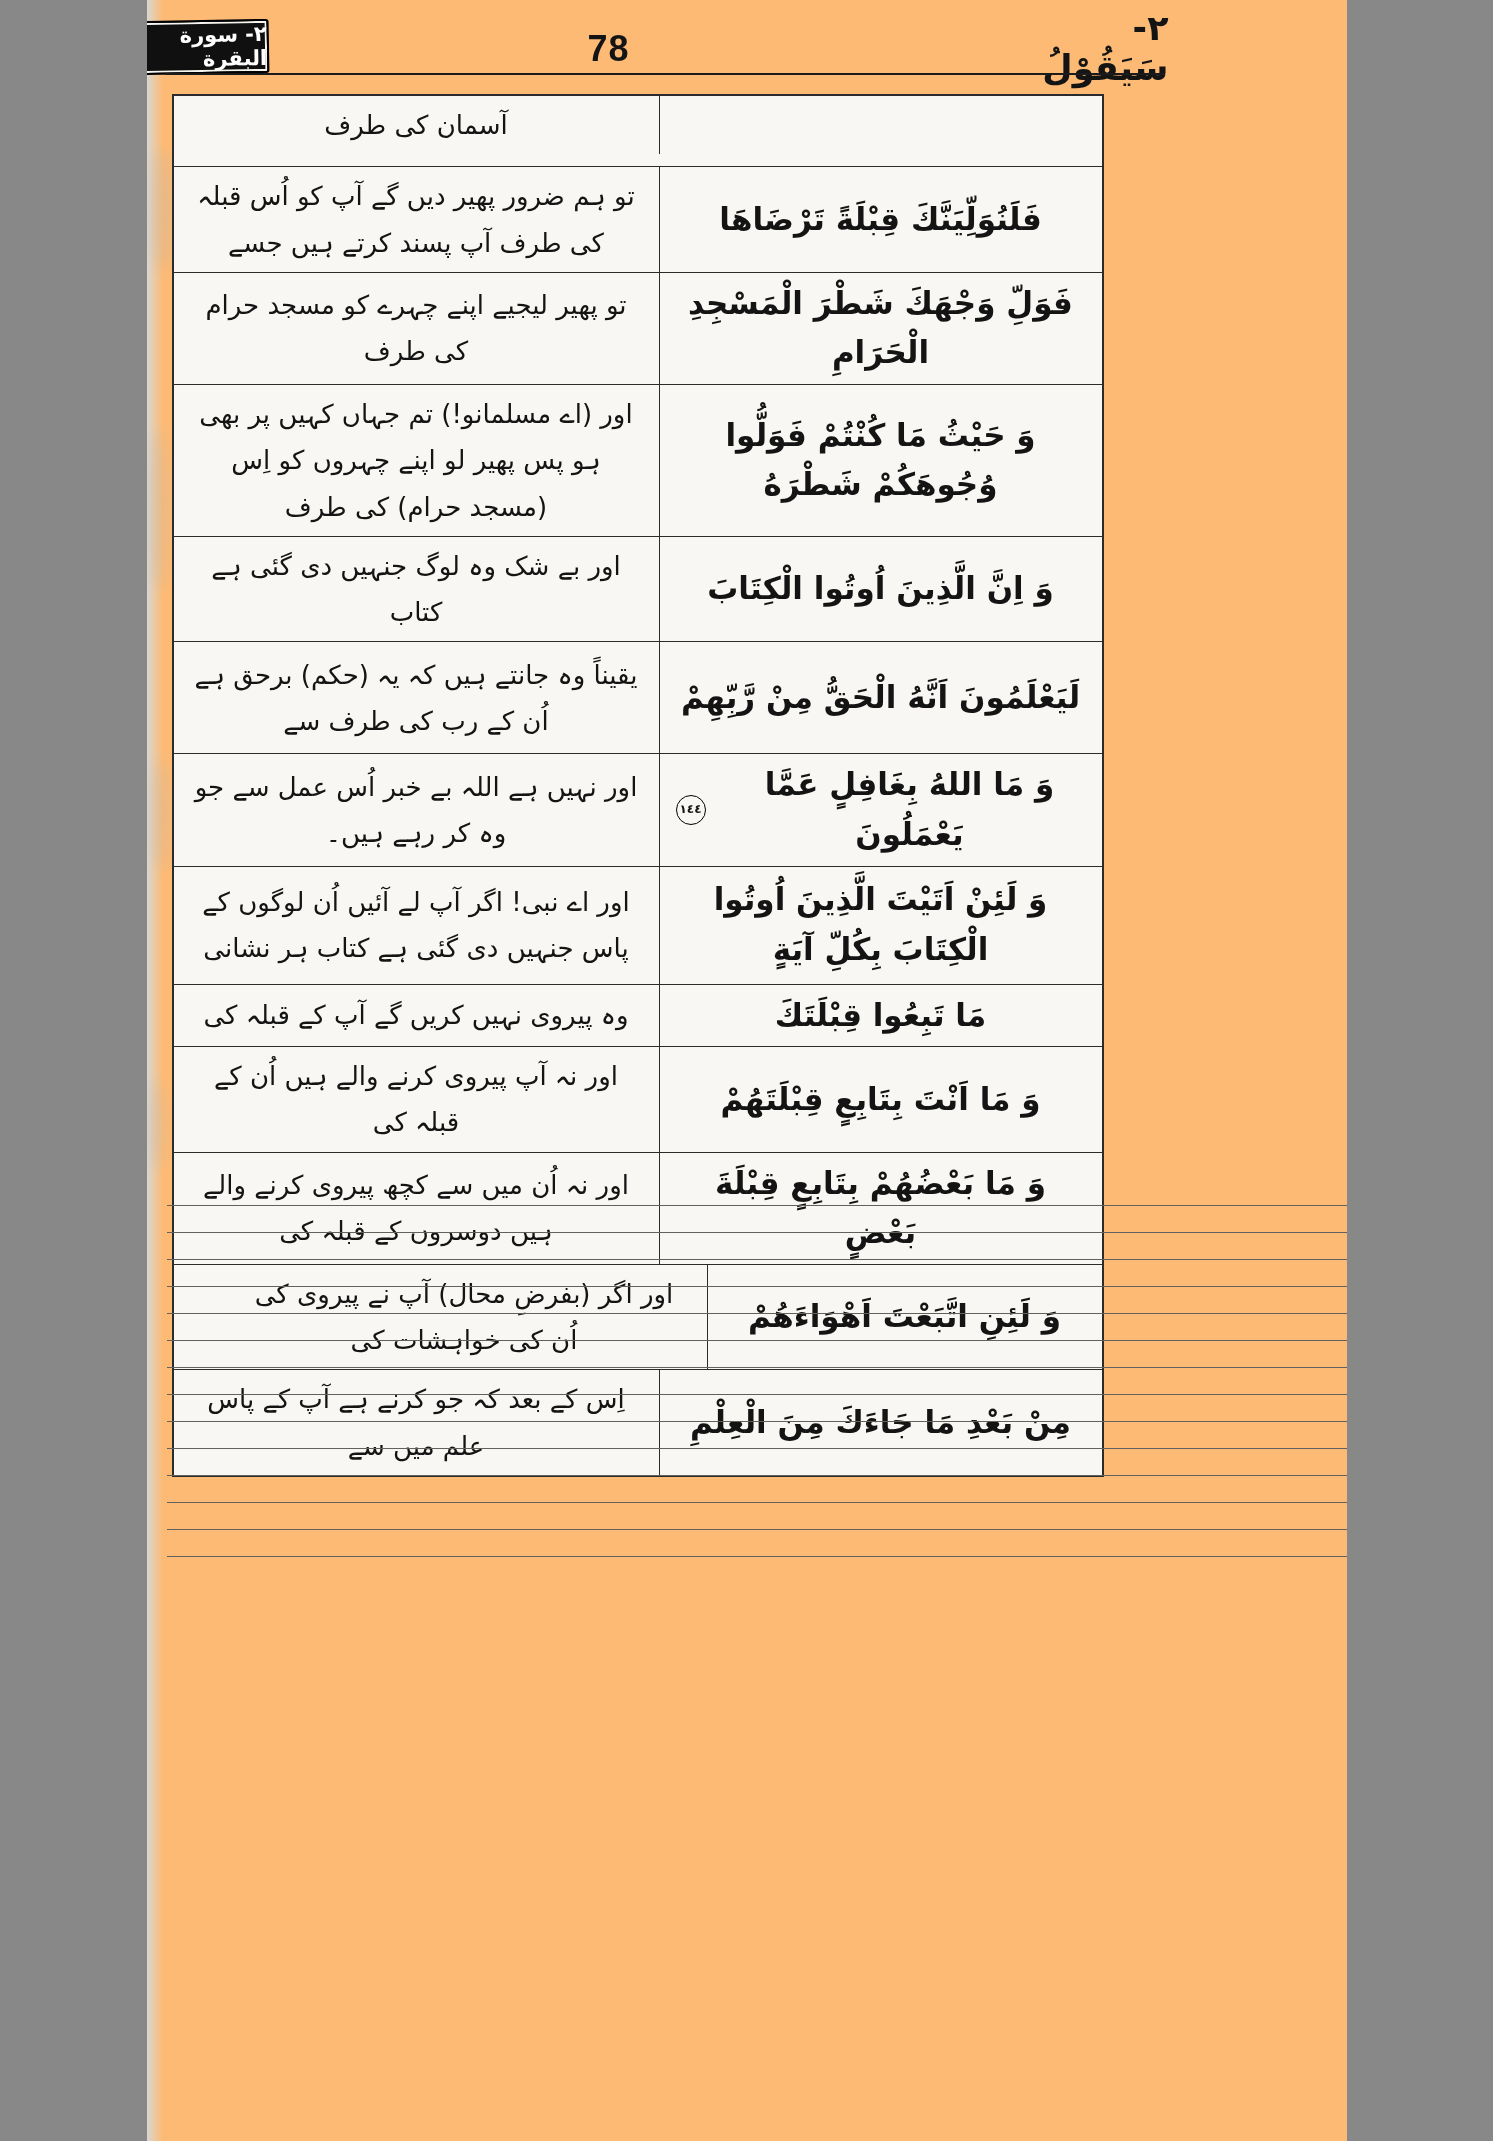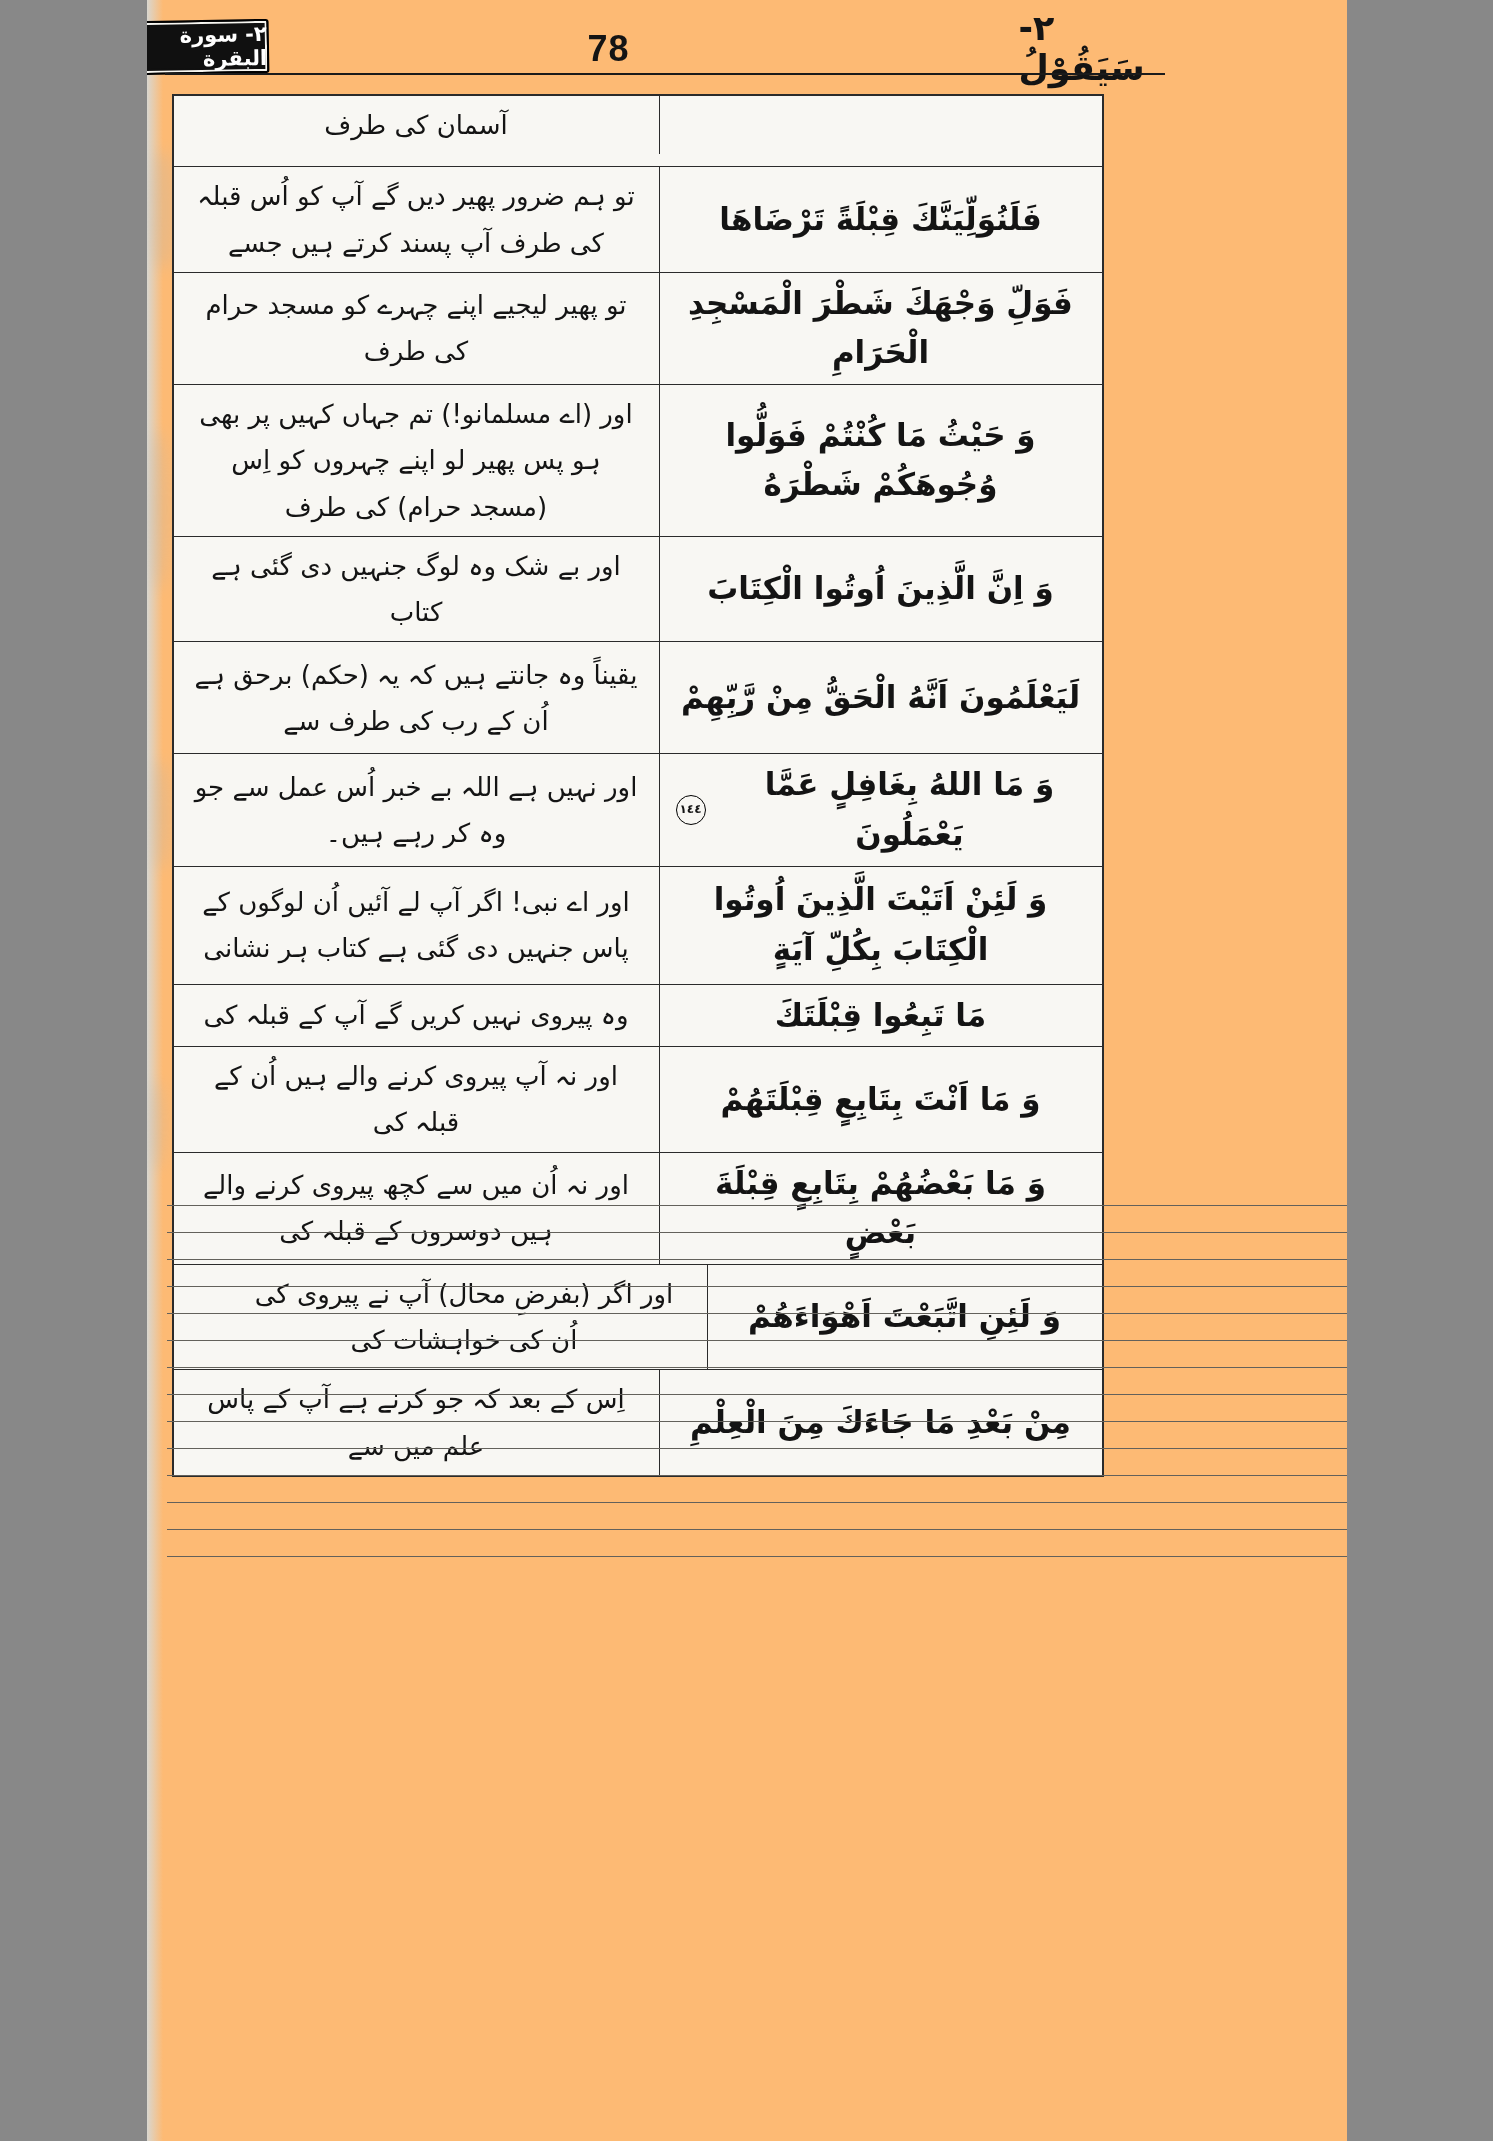--- a/index.html
+++ b/index.html
@@ -38,21 +38,21 @@
     border-radius:3px;
   }
   .page-number {
     position:absolute; top:28px; left:402px; width:120px;
     text-align:center;
     font-family:"Liberation Sans", sans-serif;
     font-size:36px; font-weight:bold; letter-spacing:1px;
   }
   .juz-title {
     position:absolute; top:8px; left:872px; width:150px;
-    text-align:left; direction:rtl;
+    text-align:right; direction:rtl;
     font-size:35px; font-weight:bold;
   }
   .header-rule {
     position:absolute; top:73px; left:18px; width:1000px; height:2px;
     background:#1b1b1b;
   }
 
   
   .translation-table {
     position:absolute; top:94px; left:25px; width:932px;

